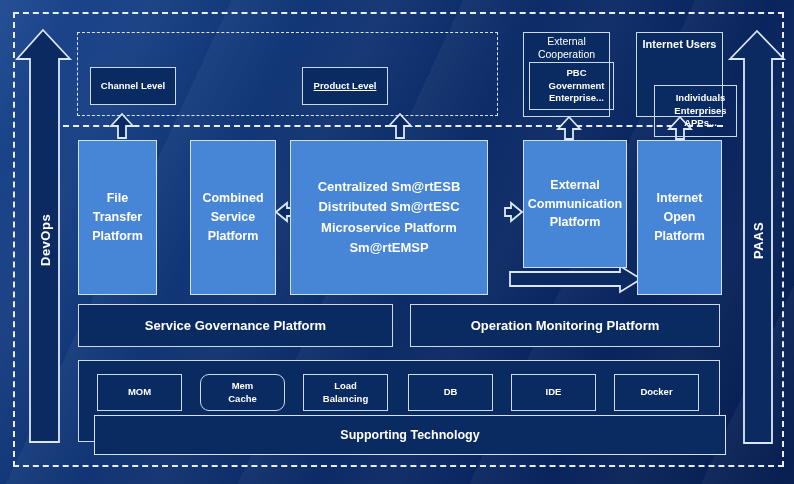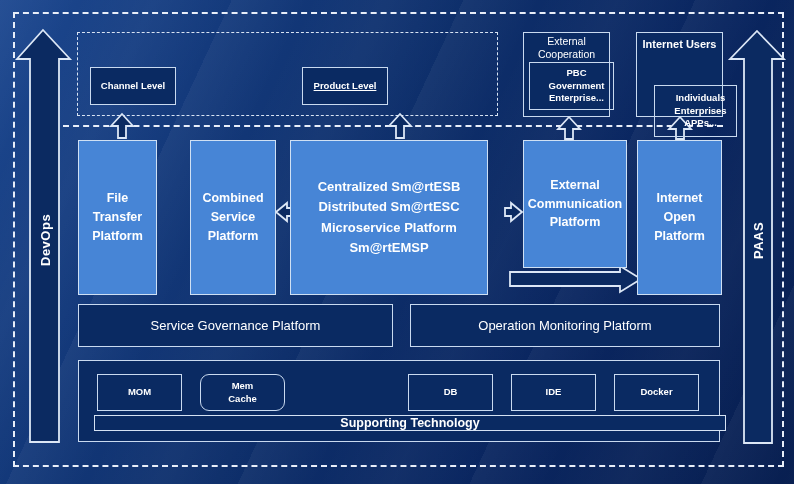--- a/index.html
+++ b/index.html
@@ -28,27 +28,27 @@
   .topgroup .title.bold{font-weight:bold;top:5px;font-size:11px;}
   .innerbox{position:absolute;border:1.5px solid #c9daf0;display:flex;align-items:center;justify-content:center;text-align:center;font-size:9.5px;font-weight:bold;line-height:1.3;padding-left:10px;}
   .extcoop .innerbox{left:5px;top:29px;width:73px;height:46px;}
   .netusers .innerbox{left:17px;top:25px;width:71px;height:50px;margin-top:27px;}
   .plat{top:140px;height:155px;font-size:12.5px;font-weight:bold;line-height:1.5;}
   .p-ft{left:78px;width:79px;}
   .p-cs{left:190px;width:86px;}
   .p-esb{left:290px;width:198px;font-size:13px;line-height:1.55;}
   .p-ec{left:523px;width:104px;height:128px;}
   .p-io{left:637px;width:85px;}
-  .widebox{top:304px;height:43px;font-size:13px;font-weight:normal;}
+  .widebox{top:304px;height:43px;font-size:13px;font-weight:bold;}
   .w-gov{left:78px;width:315px;}
   .w-mon{left:410px;width:310px;}
   .supp{left:78px;top:360px;width:642px;height:82px;background:#0a2a62;border:1.5px solid #c9daf0;z-index:3;}
   .tech{top:374px;height:37px;width:85px;font-size:9.5px;font-weight:bold;line-height:1.3;}
   .t1{left:97px;} .t2{left:200px;border-radius:9px;} .t3{left:303px;} .t4{left:408px;} .t5{left:511px;} .t6{left:614px;}
-  .suppbar{left:94px;top:415px;width:632px;height:16px;border:1.5px solid #d5e2f3;background:#0a2a62;display:flex;align-items:center;justify-content:center;font-size:12.5px;font-weight:bold;z-index:4;}
+  .suppbar{left:94px;top:415px;width:632px;height:40px;border:1.5px solid #d5e2f3;background:#0a2a62;display:flex;align-items:center;justify-content:center;font-size:12.5px;font-weight:bold;z-index:4;}
   .vlabel{display:flex;align-items:center;justify-content:center;writing-mode:vertical-rl;transform:rotate(180deg);font-size:13px;font-weight:bold;letter-spacing:0.5px;z-index:3;}
   .v-dev{left:31px;top:195px;width:28px;height:90px;}
   .v-paas{left:744px;top:205px;width:28px;height:70px;}
   svg.arrows{position:absolute;left:0;top:0;z-index:2;pointer-events:none;}
 </style>
 </head>
 <body>
 
 <div class="canvas">
 
@@ -106,18 +106,20 @@
 Open
 Platform</div>
 
   <div class="abs darkbox widebox w-gov">Service Governance Platform</div>
   <div class="abs darkbox widebox w-mon">Operation Monitoring Platform</div>
 
   <div class="abs supp"></div>
   <div class="abs darkbox tech t1 pre">MOM</div>
   <div class="abs darkbox tech t2 pre">Mem
 Cache</div>
+  <div class="abs darkbox tech t3 pre">Load
+Balancing</div>
   <div class="abs darkbox tech t4 pre">DB</div>
   <div class="abs darkbox tech t5 pre">IDE</div>
   <div class="abs darkbox tech t6 pre">Docker</div>
   <div class="abs suppbar">Supporting Technology</div>
 
 </div>
 
 </body></html>

